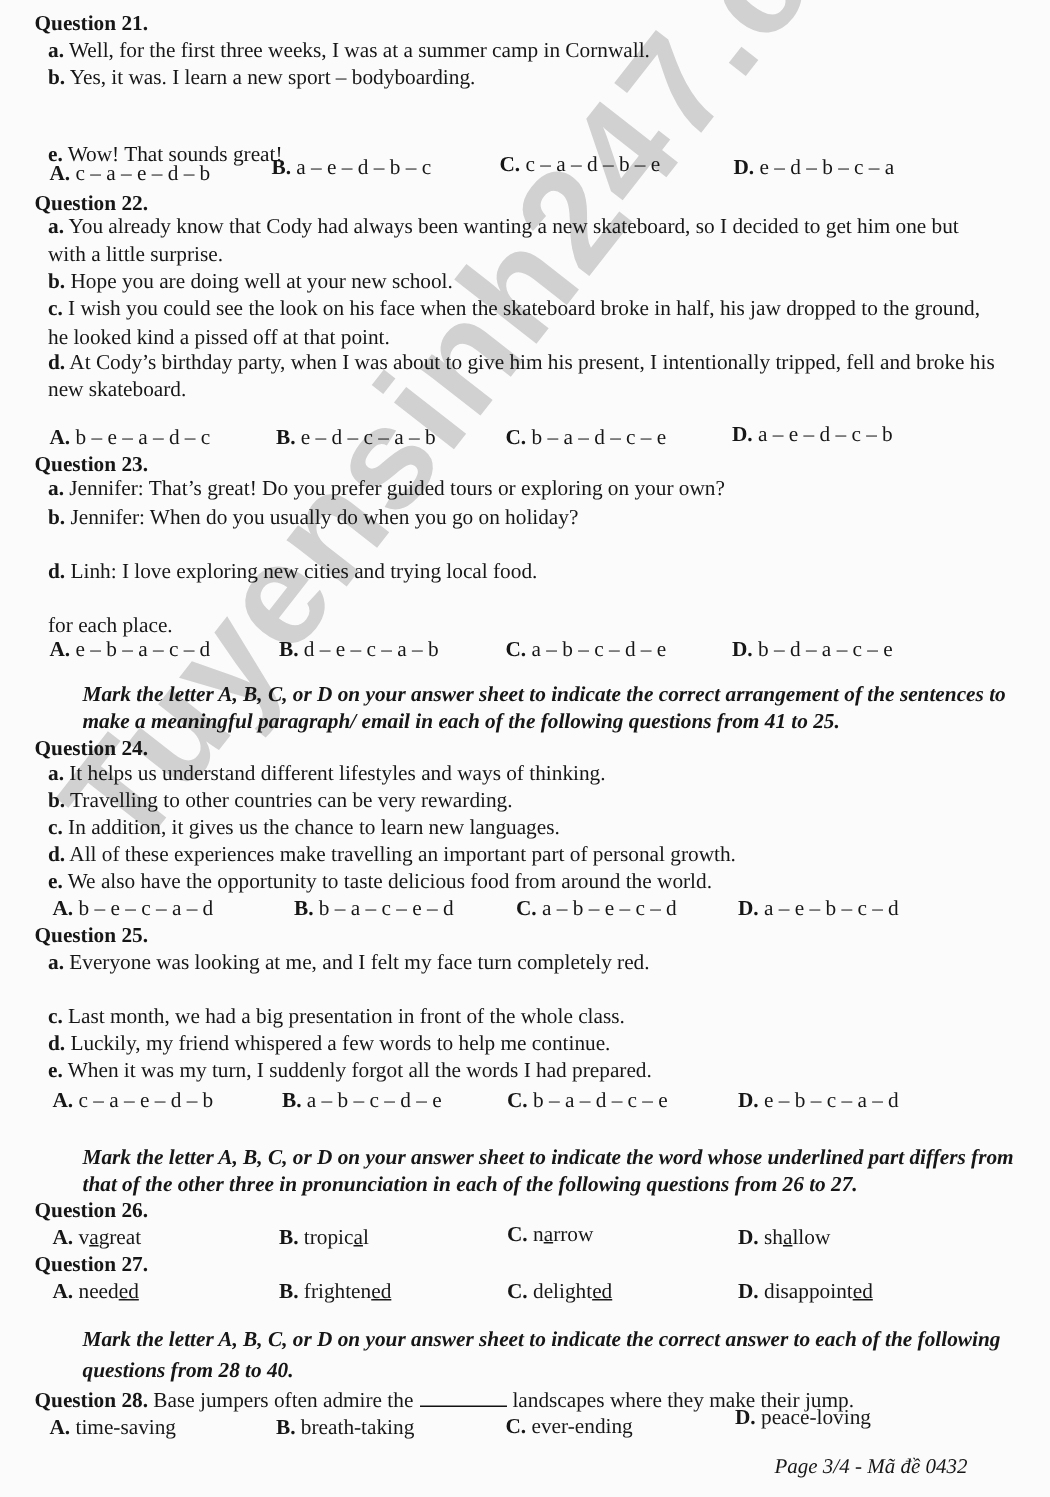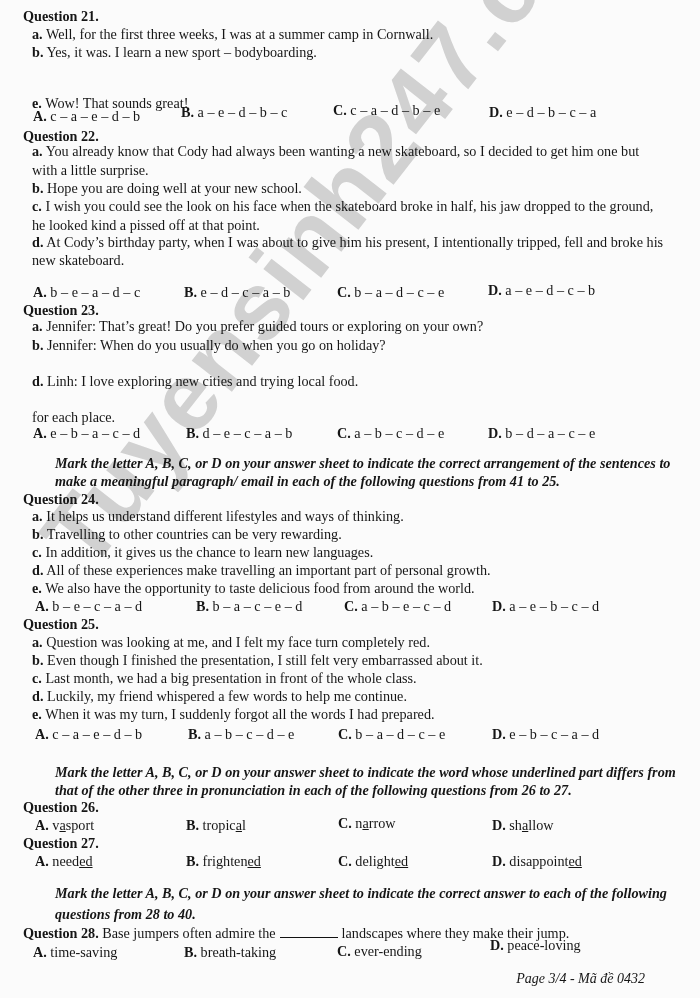--- a/index.html
+++ b/index.html
@@ -76,35 +76,34 @@
   <div class="line item" style="top:526px"><b>b.</b> <span>Travelling to other countries can be very rewarding.</span></div>
   <div class="line item" style="top:544px"><b>c.</b> <span>In addition, it gives us the chance to learn new languages.</span></div>
   <div class="line item" style="top:562px"><b>d.</b> <span>All of these experiences make travelling an important part of personal growth.</span></div>
   <div class="line item" style="top:580px"><b>e.</b> <span>We also have the opportunity to taste delicious food from around the world.</span></div>
   <div class="opt" style="top:598px;left:35px"><b>A.</b> <span>b – e – c – a – d</span></div>
   <div class="opt" style="top:598px;left:196px"><b>B.</b> <span>b – a – c – e – d</span></div>
   <div class="opt" style="top:598px;left:344px"><b>C.</b> <span>a – b – e – c – d</span></div>
   <div class="opt" style="top:598px;left:492px"><b>D.</b> <span>a – e – b – c – d</span></div>
 
   <div class="line qtitle" style="top:616px">Question 25.</div>
-  <div class="line item" style="top:634px"><b>a.</b> <span>Question was looking at me, and I felt my face turn completely red.</span></div>
-  <div class="line item" style="top:652px"><b>b.</b> <span>Even though I finished the presentation, I still felt very embarrassed about it.</span></div>
+  <div class="line item" style="top:634px"><b>a.</b> <span>Everyone was looking at me, and I felt my face turn completely red.</span></div>
   <div class="line item" style="top:670px"><b>c.</b> <span>Last month, we had a big presentation in front of the whole class.</span></div>
   <div class="line item" style="top:688px"><b>d.</b> <span>Luckily, my friend whispered a few words to help me continue.</span></div>
   <div class="line item" style="top:706px"><b>e.</b> <span>When it was my turn, I suddenly forgot all the words I had prepared.</span></div>
   <div class="opt" style="top:726px;left:35px"><b>A.</b> <span>c – a – e – d – b</span></div>
   <div class="opt" style="top:726px;left:188px"><b>B.</b> <span>a – b – c – d – e</span></div>
   <div class="opt" style="top:726px;left:338px"><b>C.</b> <span>b – a – d – c – e</span></div>
   <div class="opt" style="top:726px;left:492px"><b>D.</b> <span>e – b – c – a – d</span></div>
 
   <div class="line instr" style="top:764px">Mark the letter A, B, C, or D on your answer sheet to indicate the word whose underlined part differs from</div>
   <div class="line instr" style="top:782px">that of the other three in pronunciation in each of the following questions from 26 to 27.</div>
 
   <div class="line qtitle" style="top:799px">Question 26.</div>
-  <div class="opt" style="top:817px;left:35px"><b>A.</b> <span>v</span><span class="u">a</span><span>sport</span></div>
+  <div class="opt" style="top:817px;left:35px"><b>A.</b> <span>v</span><span class="u">a</span><span>great</span></div>
   <div class="opt" style="top:817px;left:186px"><b>B.</b> <span>tropic</span><span class="u">a</span><span>l</span></div>
   <div class="opt" style="top:815px;left:338px"><b>C.</b> <span>n</span><span class="u">a</span><span>rrow</span></div>
   <div class="opt" style="top:817px;left:492px"><b>D.</b> <span>sh</span><span class="u">a</span><span>llow</span></div>
 
   <div class="line qtitle" style="top:835px">Question 27.</div>
   <div class="opt" style="top:853px;left:35px"><b>A.</b> <span>need</span><span class="u">ed</span><span></span></div>
   <div class="opt" style="top:853px;left:186px"><b>B.</b> <span>frighten</span><span class="u">ed</span><span></span></div>
   <div class="opt" style="top:853px;left:338px"><b>C.</b> <span>delight</span><span class="u">ed</span><span></span></div>
   <div class="opt" style="top:853px;left:492px"><b>D.</b> <span>disappoint</span><span class="u">ed</span><span></span></div>
 

